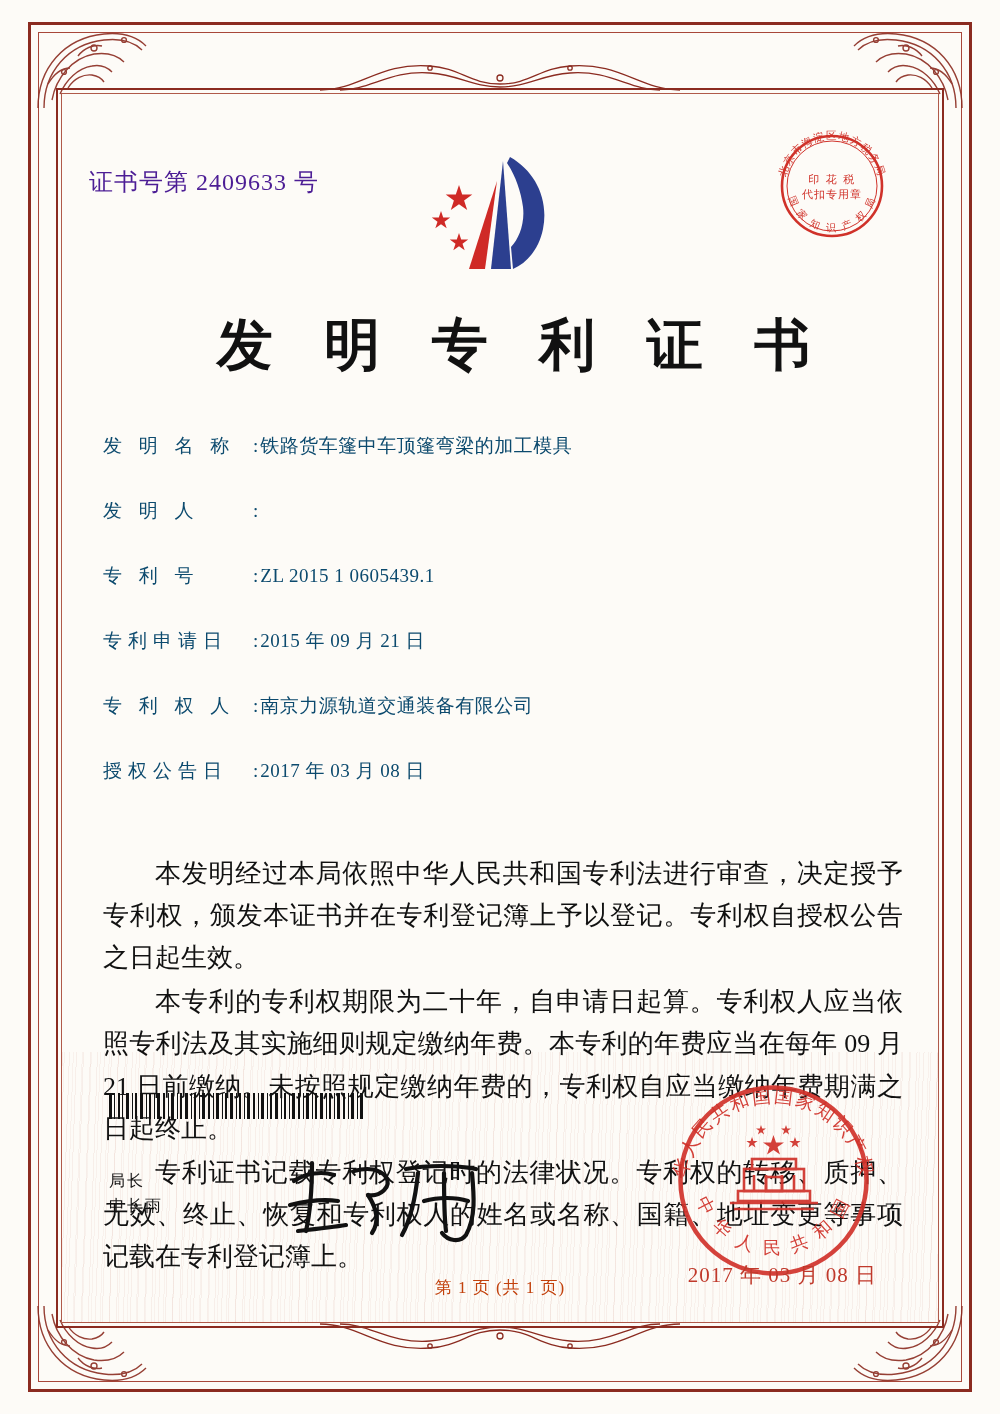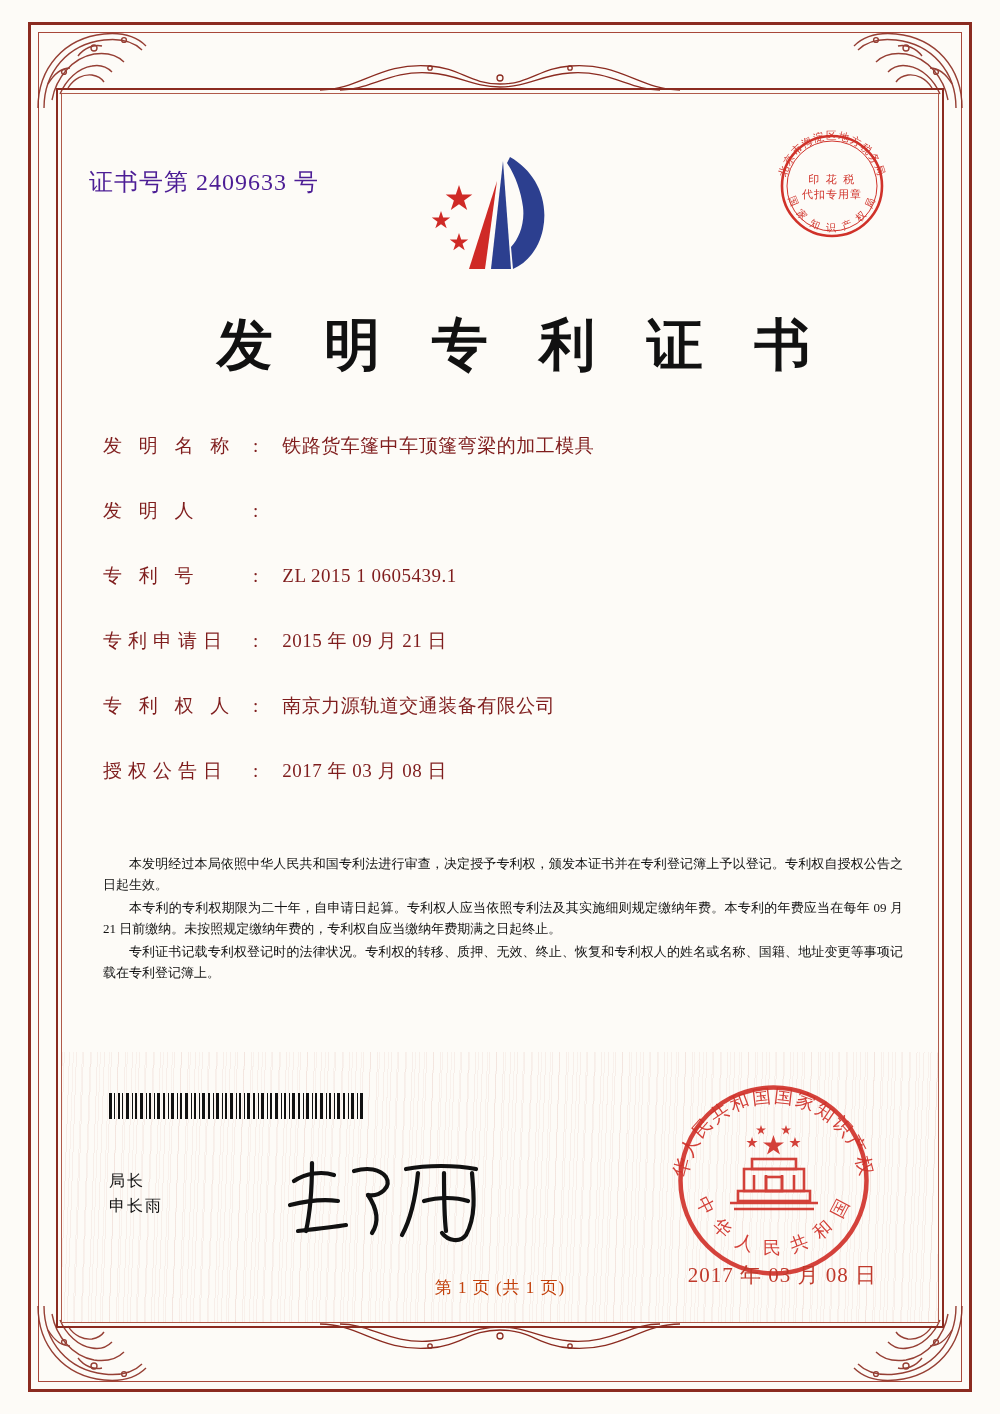--- a/index.html
+++ b/index.html
@@ -134,43 +134,42 @@
     position: absolute;
     left: 42px;
     right: 40px;
     top: 340px;
   }
   .field {
     display: flex;
     align-items: baseline;
     margin-bottom: 39px;
     font-size: 19px;
-    color: #7f1d1d;
+    color: #0c4a6e;
   }
   .field-label {
     width: 150px;
     flex: 0 0 150px;
     letter-spacing: 6px;
     white-space: nowrap;
   }
   .field-sep {
     flex: 0 0 auto;
     margin-right: 2px;
   }
   .field-value {
     flex: 1 1 auto;
     letter-spacing: 0.5px;
-    margin-left: 22px;
   }
   .paragraphs {
     position: absolute;
     left: 42px;
     right: 36px;
     top: 760px;
-    font-size: 13px;
+    font-size: 26px;
     line-height: 1.62;
     color: #111;
     text-align: justify;
   }
   .paragraphs p {
     margin: 0 0 2px 0;
     text-indent: 2em;
   }
   .barcode {
     position: absolute;

